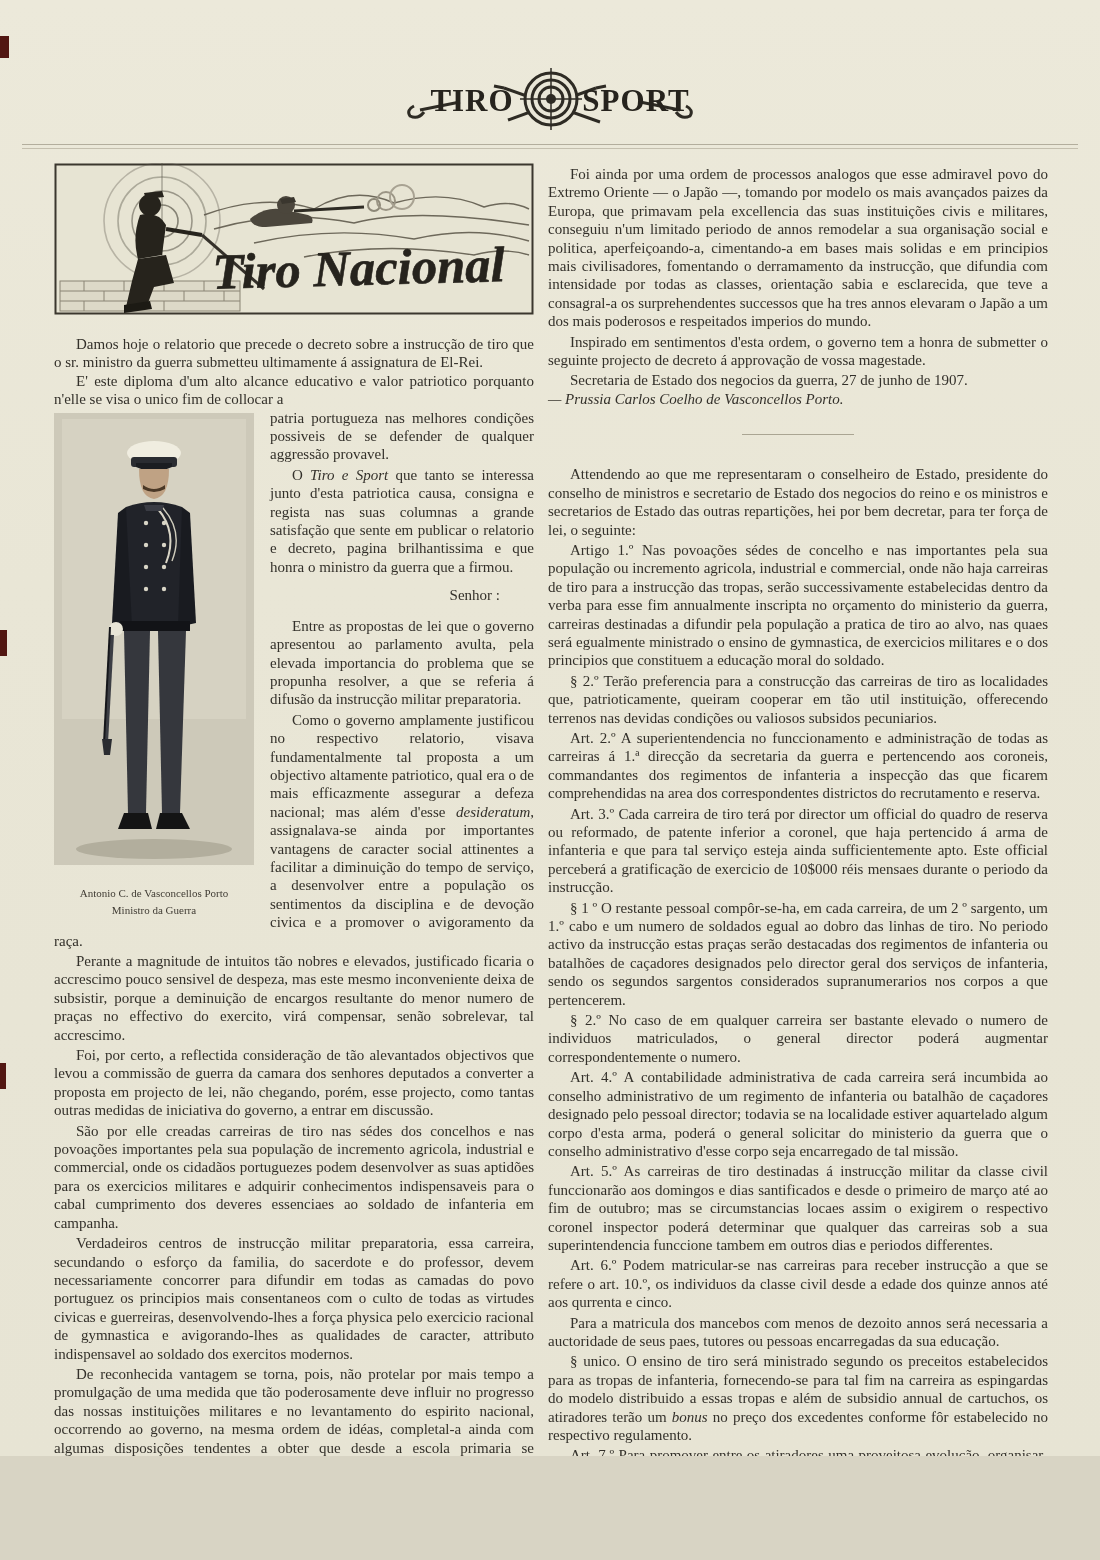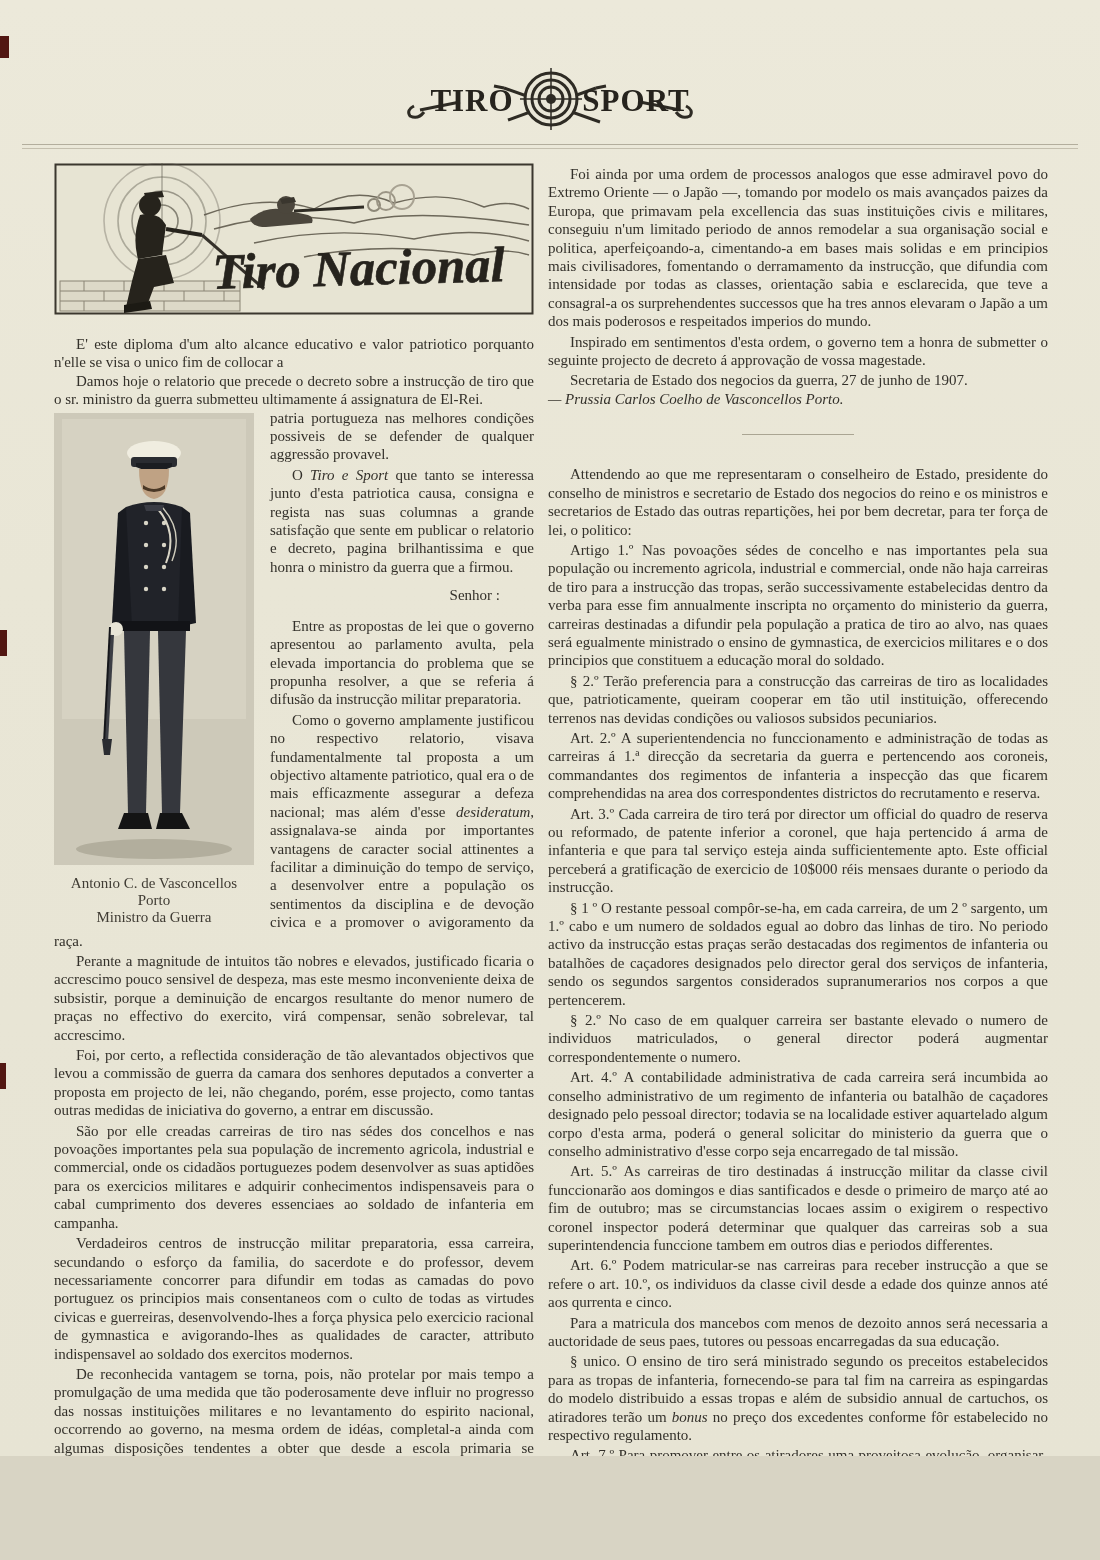--- a/index.html
+++ b/index.html
@@ -21,21 +21,21 @@
   .masthead{width:300px;margin:0 auto;padding-top:66px;text-align:center;}
   .toprule{width:1056px;margin:10px auto 0 auto;border-top:1px solid #b3ae9d;border-bottom:1px solid #c4bfae;height:3px;}
   .cols{display:flex;gap:14px;padding:14px 52px 0 54px;}
   .col-left{width:480px;flex:0 0 480px;}
   .col-right{width:500px;flex:0 0 500px;}
   p{margin:0;font-size:15px;line-height:18.4px;text-align:justify;}
   p.ind{text-indent:22px;}
   .title-plate{margin-bottom:16px;}
   .salutation{text-align:right;padding-right:34px;margin:10px 0 12px 0;}
   .officer-fig{float:left;width:200px;margin:4px 16px 4px 0;}
-  .caption{margin-top:6px;text-align:center;font-size:15px;line-height:17px;color:#403c34;}
+  .caption{margin-top:16px;text-align:center;font-size:11px;line-height:17px;color:#403c34;}
   .caption .cap2{}
   .sig{font-style:italic;}
   .short-rule{width:112px;height:1px;background:#aaa593;margin:26px auto 30px auto;}
   .sp{margin-top:2px;}
   svg text{font-family:"Liberation Serif","DejaVu Serif",serif;}
 </style>
 </head>
 <body>
 
 <div class="page">
@@ -133,22 +133,22 @@
             <path d="M84 96 L112 92 L120 120 L100 124 L94 140 L72 144 L78 118 Z" fill="#26231c"></path>
             <path d="M70 142 L96 138 L98 146 L70 150 Z" fill="#1c1a14"></path>
             <line x1="112" y1="66" x2="148" y2="72" stroke="#26231c" stroke-width="4"></line>
             <line x1="148" y1="72" x2="210" y2="126" stroke="#35312a" stroke-width="3"></line>
           </g>
 
           <text x="305" y="122" text-anchor="middle" font-size="50" font-style="italic" font-weight="bold" fill="#26231d" stroke="#26231d" stroke-width="0.6" textLength="292" lengthAdjust="spacingAndGlyphs" transform="rotate(-1.5 305 122)">Tiro Nacional</text>
         </svg>
       </div>
 
+      <p class="ind">Damos hoje o relatorio que precede o decreto sobre a instrucção de tiro que o sr. ministro da guerra submetteu ultimamente á assignatura de El-Rei.</p>
       <p class="ind">E' este diploma d'um alto alcance educativo e valor patriotico porquanto n'elle se visa o unico fim de collocar a</p>
-      <p class="ind">Damos hoje o relatorio que precede o decreto sobre a instrucção de tiro que o sr. ministro da guerra submetteu ultimamente á assignatura de El-Rei.</p>
 
       <div class="officer-fig">
         <svg width="200" height="452" viewBox="0 0 200 452">
           <rect x="0" y="0" width="200" height="452" fill="#cdc9b9"></rect>
           <rect x="8" y="6" width="184" height="300" fill="#d6d2c2"></rect>
           <ellipse cx="100" cy="436" rx="78" ry="10" fill="#b2ae9d"></ellipse>
           <g>
 
             <ellipse cx="100" cy="40" rx="27" ry="12" fill="#f0ede0"></ellipse>
             <rect x="77" y="44" width="46" height="10" rx="3" fill="#2a2c31"></rect>
@@ -210,21 +210,21 @@
     </div>
 
     <div class="col-right">
       <p class="ind sp">Foi ainda por uma ordem de processos analogos que esse admiravel povo do Extremo Oriente — o Japão —, tomando por modelo os mais avançados paizes da Europa, que primavam pela excellencia das suas instituições civis e militares, conseguiu n'um limitado periodo de annos remodelar a sua organisação social e politica, aperfeiçoando-a, cimentando-a em bases mais solidas e em principios mais civilisadores, fomentando o derramamento da instrucção, que difundia com intensidade por todas as classes, orientação sabia e esclarecida, que teve a consagral-a os surprehendentes successos que ha tres annos elevaram o Japão a um dos mais poderosos e respeitados imperios do mundo.</p>
       <p class="ind sp">Inspirado em sentimentos d'esta ordem, o governo tem a honra de submetter o seguinte projecto de decreto á approvação de vossa magestade.</p>
       <p class="ind sp">Secretaria de Estado dos negocios da guerra, 27 de junho de 1907.</p>
       <p class="sig">— Prussia Carlos Coelho de Vasconcellos Porto.</p>
 
       <div class="short-rule"></div>
 
-      <p class="ind">Attendendo ao que me representaram o conselheiro de Estado, presidente do conselho de ministros e secretario de Estado dos negocios do reino e os ministros e secretarios de Estado das outras repartições, hei por bem decretar, para ter força de lei, o politico:</p>
+      <p class="ind">Attendendo ao que me representaram o conselheiro de Estado, presidente do conselho de ministros e secretario de Estado dos negocios do reino e os ministros e secretarios de Estado das outras repartições, hei por bem decretar, para ter força de lei, o seguinte:</p>
       <p class="ind sp">Artigo 1.º Nas povoações sédes de concelho e nas importantes pela sua população ou incremento agricola, industrial e commercial, onde não haja carreiras de tiro para a instrucção das tropas, serão successivamente estabelecidas dentro da verba para esse fim annualmente inscripta no orçamento do ministerio da guerra, carreiras destinadas a difundir pela população a pratica de tiro ao alvo, nas quaes será egualmente ministrado o ensino de gymnastica, de exercicios militares e o dos principios que constituem a educação moral do soldado.</p>
       <p class="ind sp">§ 2.º Terão preferencia para a construcção das carreiras de tiro as localidades que, patrioticamente, queiram cooperar em tão util instituição, offerecendo terrenos nas devidas condições ou valiosos subsidos pecuniarios.</p>
       <p class="ind sp">Art. 2.º A superientendencia no funccionamento e administração de todas as carreiras á 1.ª direcção da secretaria da guerra e pertencendo aos coroneis, commandantes dos regimentos de infanteria a inspecção das que ficarem comprehendidas na area dos correspondentes districtos do recrutamento e reserva.</p>
       <p class="ind sp">Art. 3.º Cada carreira de tiro terá por director um official do quadro de reserva ou reformado, de patente inferior a coronel, que haja pertencido á arma de infanteria e que para tal serviço esteja ainda sufficientemente apto. Este official perceberá a gratificação de exercicio de 10$000 réis mensaes durante o periodo da instrucção.</p>
       <p class="ind sp">§ 1 º O restante pessoal compôr-se-ha, em cada carreira, de um 2 º sargento, um 1.º cabo e um numero de soldados egual ao dobro das linhas de tiro. No periodo activo da instrucção estas praças serão destacadas dos regimentos de infanteria ou batalhões de caçadores designados pelo director geral dos serviços de infanteria, sendo os segundos sargentos considerados supranumerarios nos corpos a que pertencerem.</p>
       <p class="ind sp">§ 2.º No caso de em qualquer carreira ser bastante elevado o numero de individuos matriculados, o general director poderá augmentar correspondentemente o numero.</p>
       <p class="ind sp">Art. 4.º A contabilidade administrativa de cada carreira será incumbida ao conselho administrativo de um regimento de infanteria ou batalhão de caçadores designado pelo pessoal director; todavia se na localidade estiver aquartelado algum corpo d'esta arma, poderá o general solicitar do ministerio da guerra que o conselho administrativo d'esse corpo seja encarregado de tal missão.</p>
       <p class="ind sp">Art. 5.º As carreiras de tiro destinadas á instrucção militar da classe civil funccionarão aos domingos e dias santificados e desde o primeiro de março até ao fim de outubro; mas se circumstancias locaes assim o exigirem o respectivo coronel inspector poderá determinar que qualquer das carreiras sob a sua superintendencia funccione tambem em outros dias e periodos differentes.</p>
       <p class="ind sp">Art. 6.º Podem matricular-se nas carreiras para receber instrucção a que se refere o art. 10.º, os individuos da classe civil desde a edade dos quinze annos até aos qurrenta e cinco.</p>
       <p class="ind sp">Para a matricula dos mancebos com menos de dezoito annos será necessaria a auctoridade de seus paes, tutores ou pessoas encarregadas da sua educação.</p>

